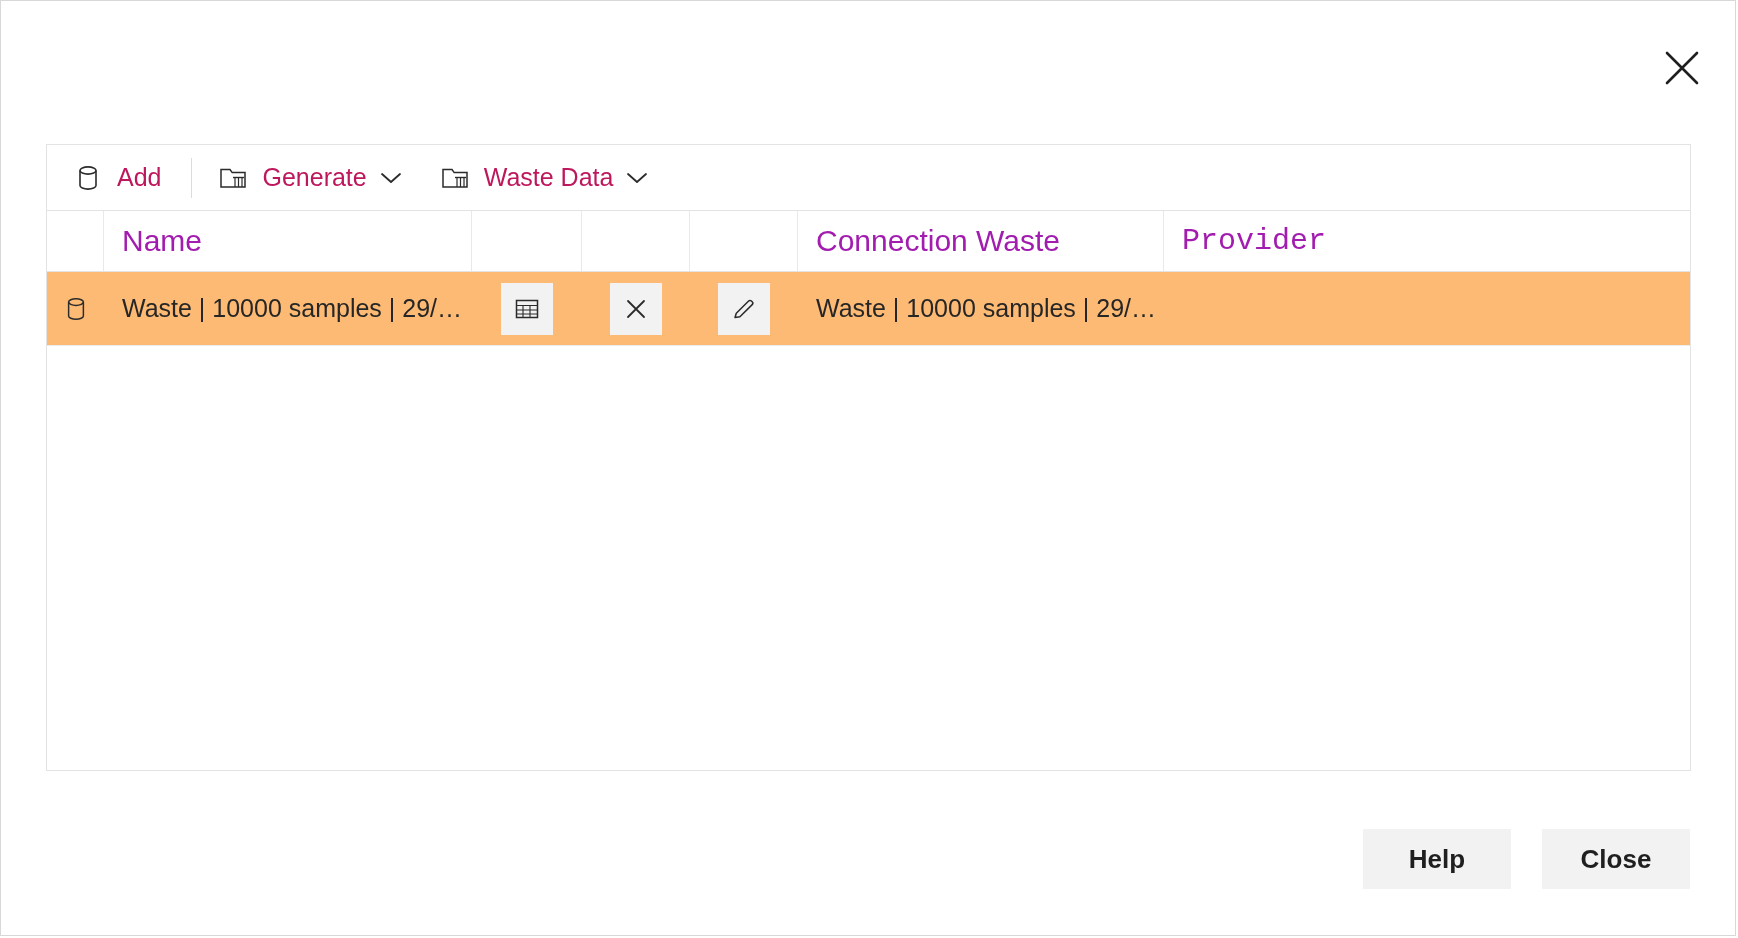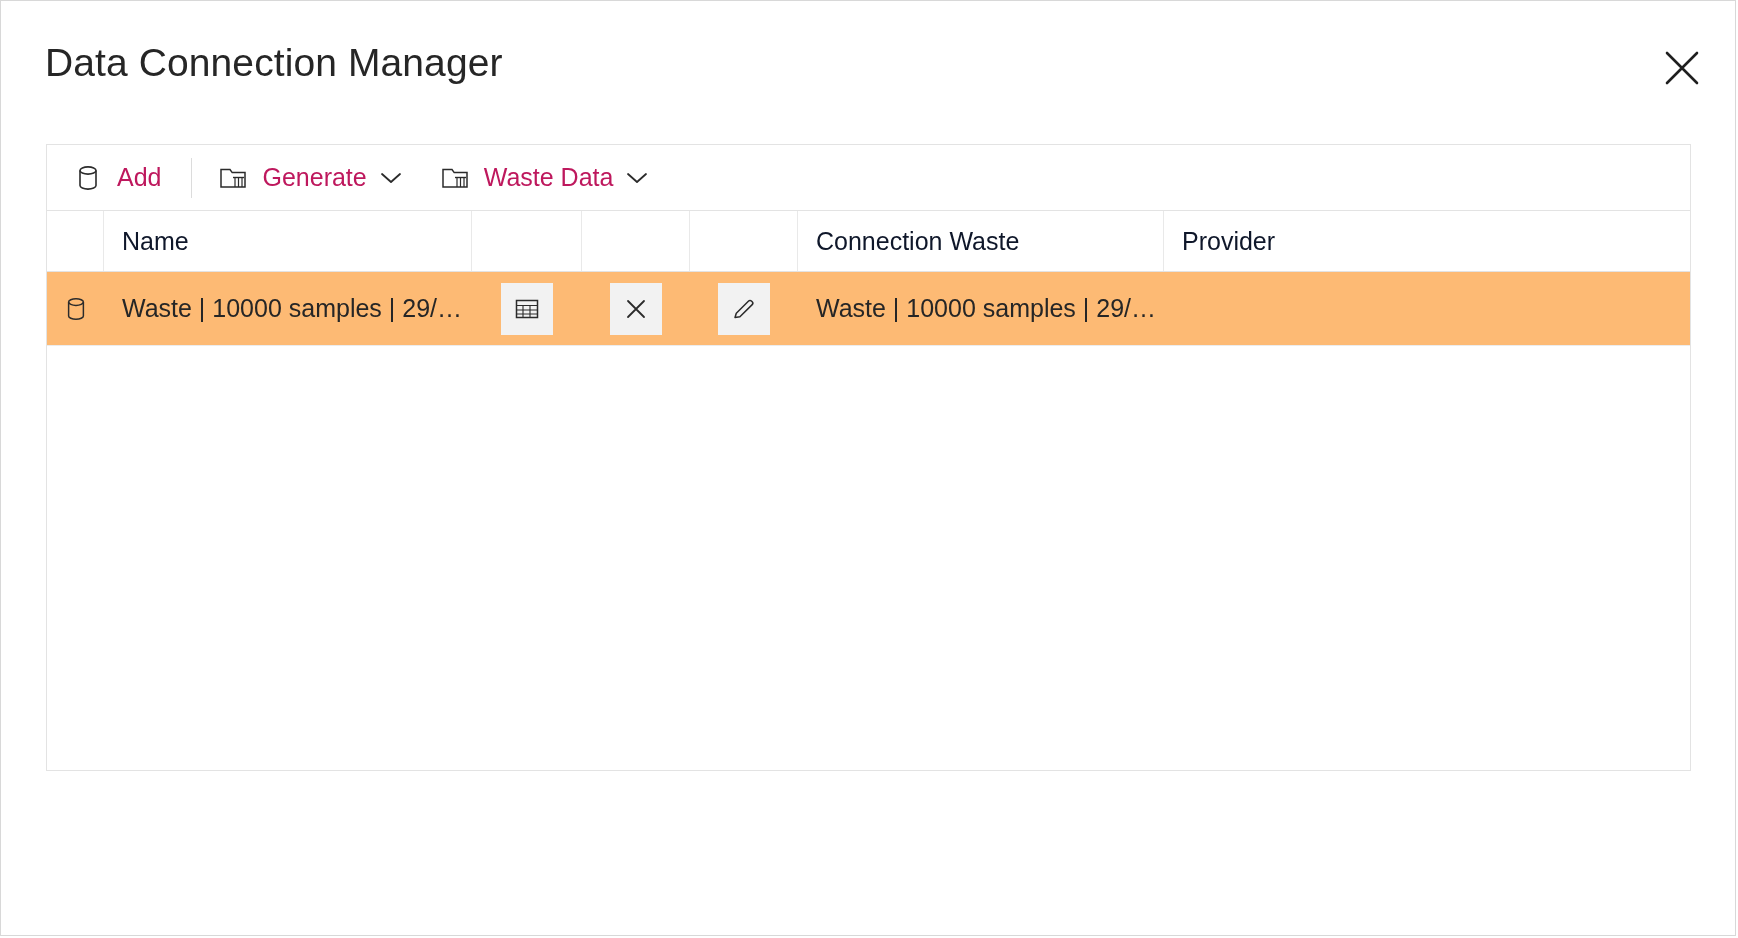--- a/index.html
+++ b/index.html
@@ -122,22 +122,22 @@
     display: flex;
     height: 60px;
     border-bottom: 1px solid #e3e3e3;
     background: #ffffff;
   }
   .hcell {
     display: flex;
     align-items: center;
     box-sizing: border-box;
     border-right: 1px solid #e9e9e9;
-    color: #0f172a;
-    font-size: 25px;
+    color: #a21caf;
+    font-size: 30px;
     padding-left: 18px;
     overflow: hidden;
     white-space: nowrap;
   }
   .hcell:last-child { border-right: none; }
 
   .grid-row {
     display: flex;
     height: 73px;
     border-bottom: 1px solid #ececec;
@@ -154,21 +154,21 @@
     white-space: nowrap;
   }
 
   
   .c-icon  { width: 57px; padding-left: 0; justify-content: center; }
   .c-name  { width: 368px; }
   .c-act1  { width: 110px; justify-content: center; padding-left: 0; }
   .c-act2  { width: 108px; justify-content: center; padding-left: 0; }
   .c-act3  { width: 108px; justify-content: center; padding-left: 0; }
   .c-conn  { width: 366px; }
-  .c-prov  { width: 526px; }
+  .c-prov  { width: 526px; font-family: Liberation Mono, monospace; }
 
   .db-icon-cell svg { display: block; }
 
   .icon-btn {
     width: 52px;
     height: 52px;
     background: #f2f2f2;
     display: flex;
     align-items: center;
     justify-content: center;
@@ -199,21 +199,20 @@
     padding: 0 28px;
   }
   .footer-gap { width: 31px; }
 </style>
 </head>
 <body>
 
 <div class="dialog">
 
   <div class="titlebar">
-    <div class="title-text">Data Connection Manager</div>
     <div class="close-x">
       <svg width="38" height="38" viewBox="0 0 38 38">
         <path d="M4 4 L34 34 M34 4 L4 34" stroke="#1f1f1f" stroke-width="2.6" fill="none" stroke-linecap="round"></path>
       </svg>
     </div>
   </div>
 
   <div class="panel">
 
     <div class="toolbar">
@@ -321,14 +320,19 @@
           </button>
         </div>
 
         <div class="cell c-conn">Waste | 10000 samples | 29/…</div>
 
       </div>
 
     </div>
   </div>
 
+  <div class="footer">
+    <button class="footer-btn">Help</button>
+    <span class="footer-gap"></span>
+    <button class="footer-btn">Close</button>
+  </div>
 
 </div>
 
 </body></html>

